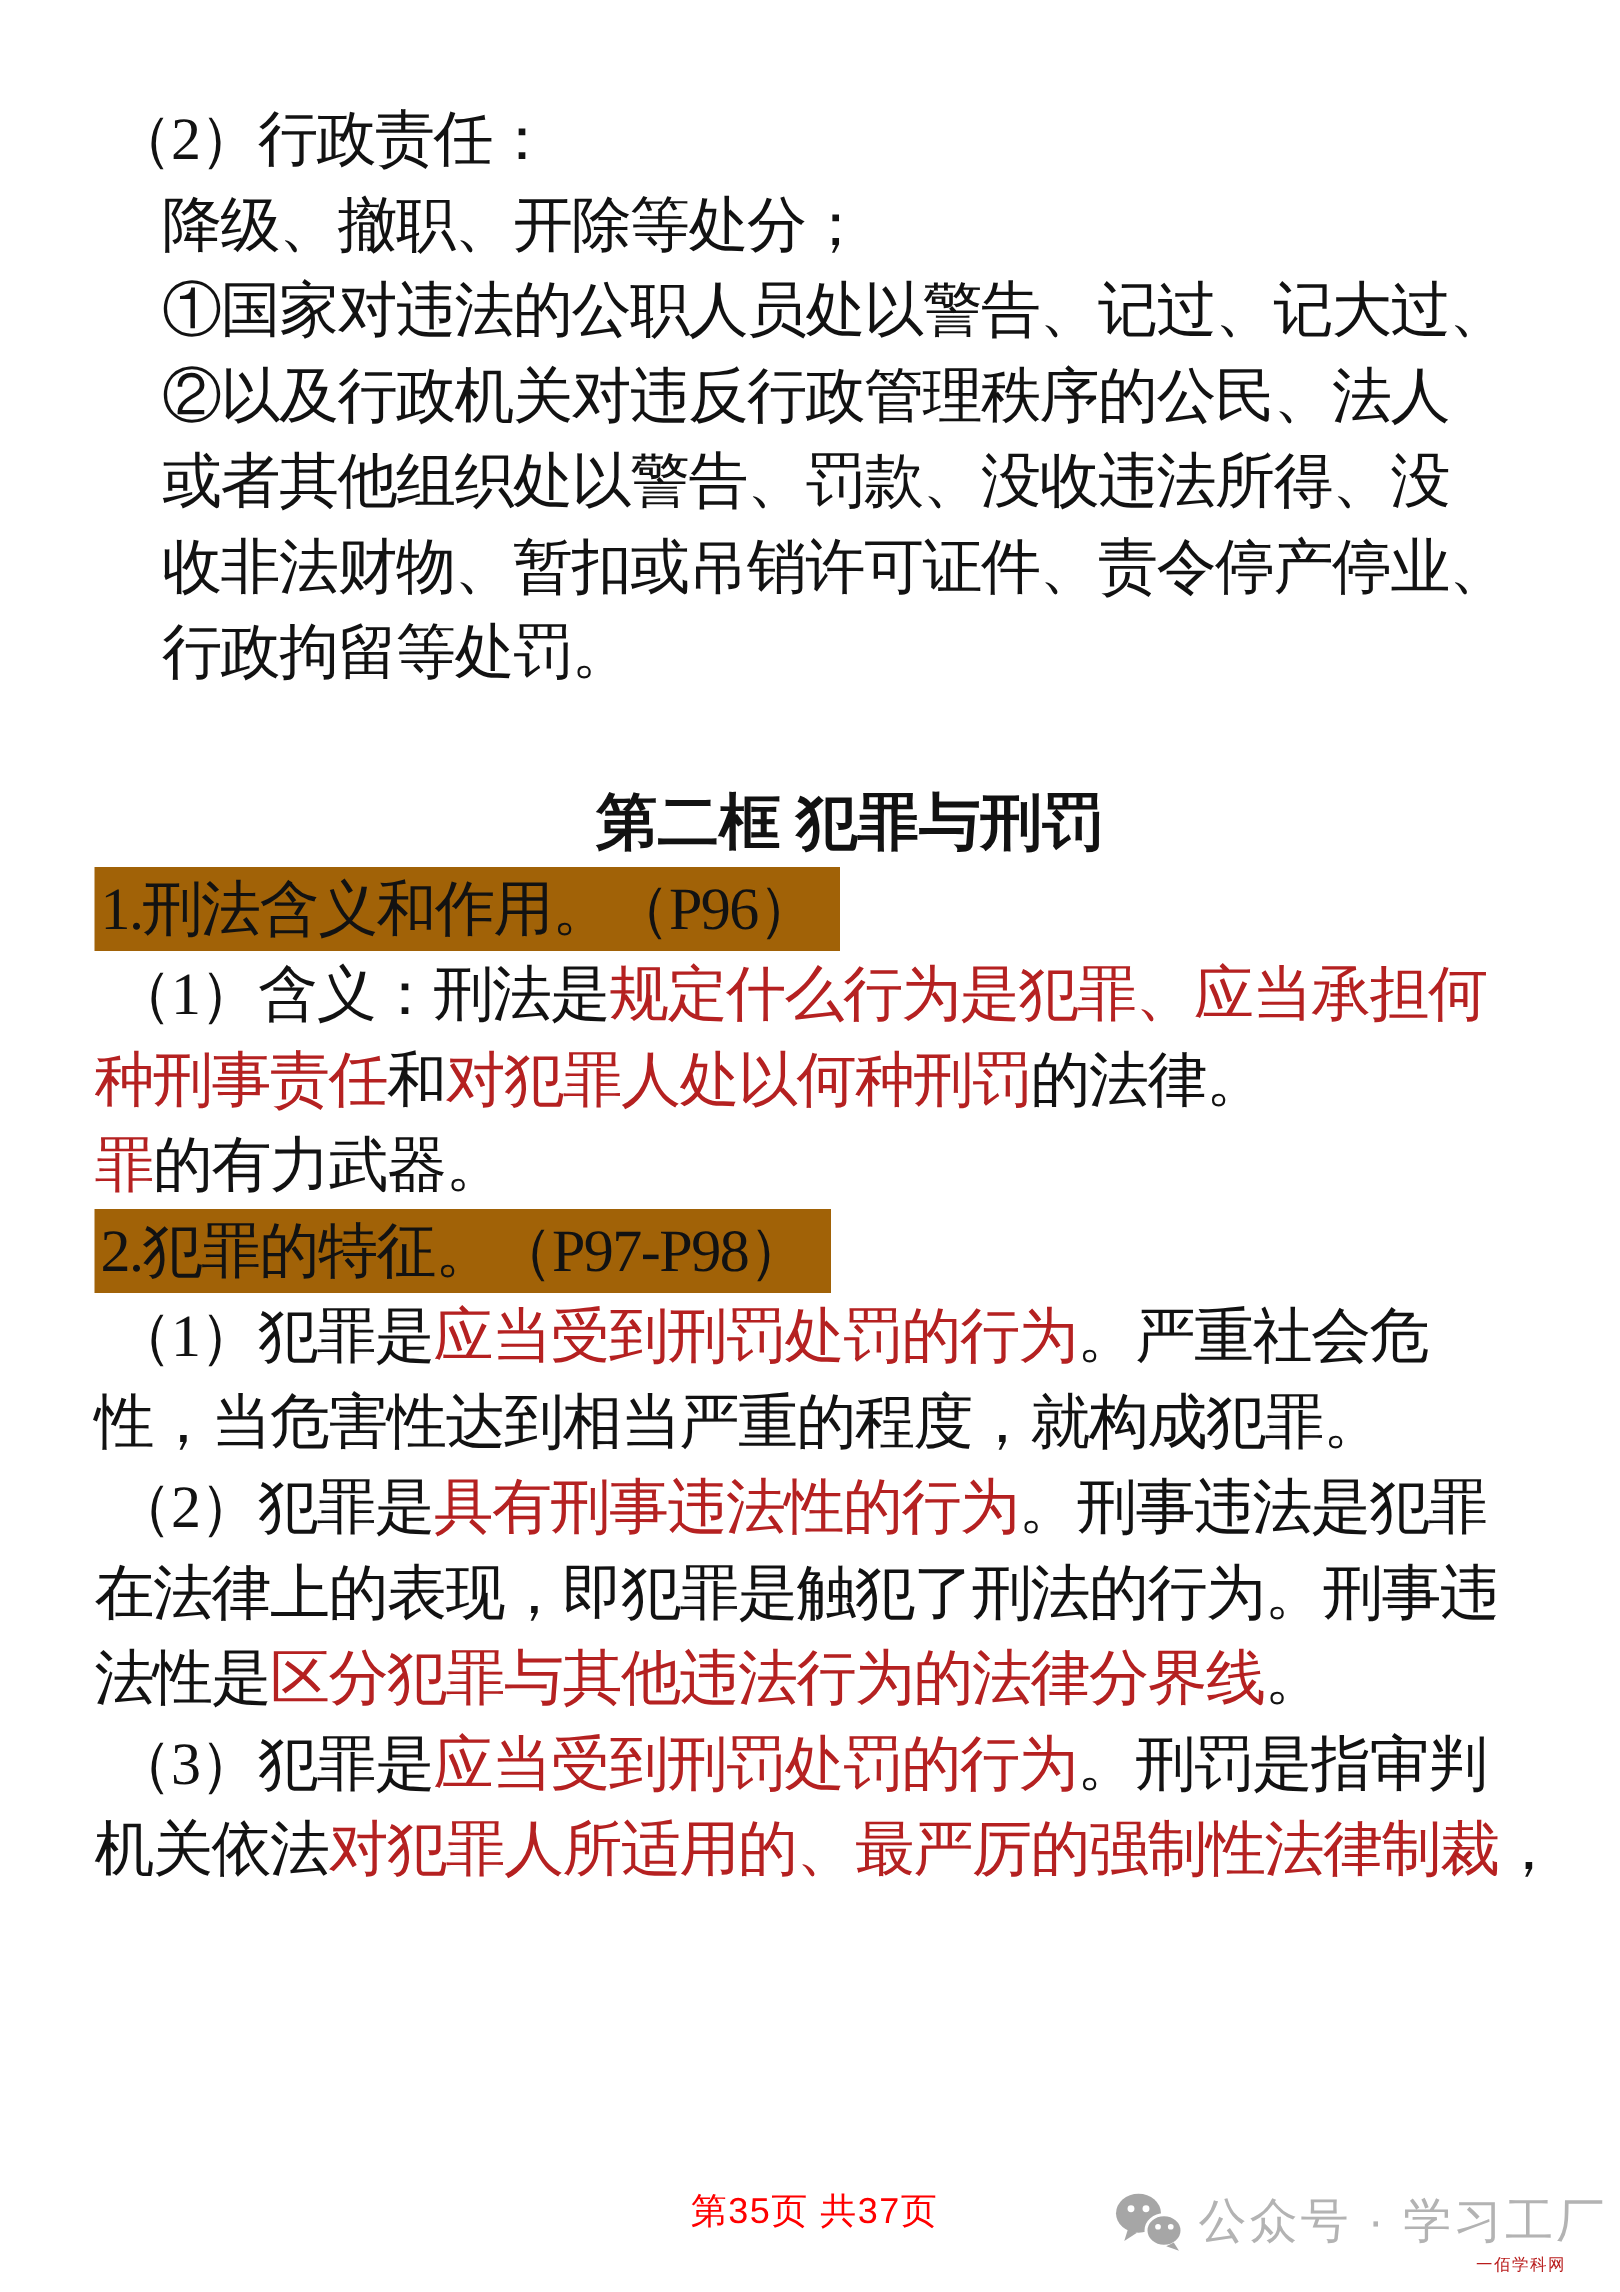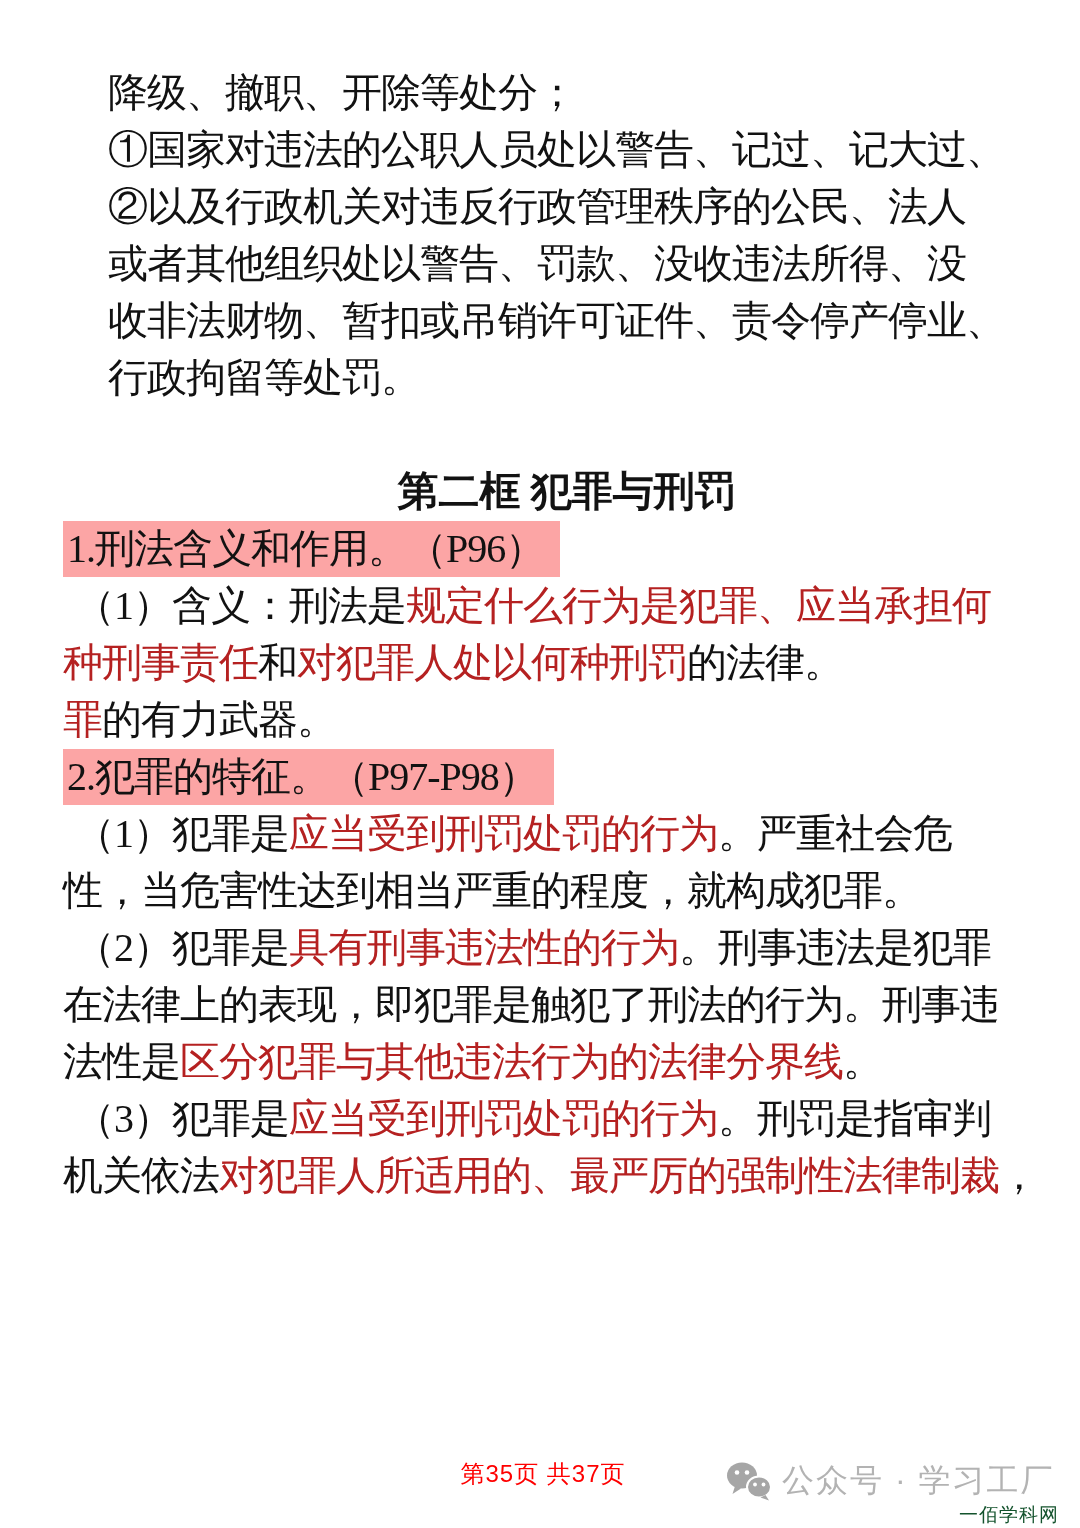--- a/index.html
+++ b/index.html
@@ -31,69 +31,70 @@
   .line.heading {
     font-weight: bold;
     font-size: 41px;
     letter-spacing: 0px;
     text-align: center;
   }
   .c-black { color: #121212; }
   .c-red { color: #b52121; }
   .hl-box {
     display: inline-block;
-    background: #fca5a5;
+    background: #a16207;
     height: 56px;
     line-height: 56px;
     padding: 0 16px 0 4px;
   }
   .page-label {
     position: absolute;
     top: 1458px;
     left: 543px;
     transform: translateX(-50%);
     font-family: "Liberation Sans", sans-serif;
     font-weight: normal;
     font-size: 24px;
     color: #fe0000;
     letter-spacing: 1px;
     white-space: nowrap;
   }
   .watermark {
     position: absolute;
     top: 1459px;
-    left: 726px;
+    left: 743px;
     display: flex;
     align-items: center;
     gap: 10px;
   }
   .watermark-text {
     font-family: "Liberation Sans", sans-serif;
     font-size: 32px;
     letter-spacing: 2px;
     color: #b3b3b3;
     white-space: nowrap;
   }
   .site-mark {
     position: absolute;
     top: 1502px;
-    left: 959px;
+    left: 984px;
     font-family: "Liberation Sans", sans-serif;
-    font-size: 19px;
+    font-size: 11px;
     letter-spacing: 1px;
-    color: #14532d;
+    color: #b91c1c;
     white-space: nowrap;
   }
 </style>
 </head>
 <body>
 
 <div class="page">
 
   <div class="content" id="doc-content">
+      <div class="line body indent-1"><span class="c-black">（2）行政责任：</span></div>
       <div class="line body indent-2"><span class="c-black">降级、撤职、开除等处分；</span></div>
       <div class="line body indent-2"><span class="c-black">①国家对违法的公职人员处以警告、记过、记大过、</span></div>
       <div class="line body indent-2"><span class="c-black">②以及行政机关对违反行政管理秩序的公民、法人</span></div>
       <div class="line body indent-2"><span class="c-black">或者其他组织处以警告、罚款、没收违法所得、没</span></div>
       <div class="line body indent-2"><span class="c-black">收非法财物、暂扣或吊销许可证件、责令停产停业、</span></div>
       <div class="line body indent-2"><span class="c-black">行政拘留等处罚。</span></div>
       <div class="line blank indent-0"></div>
       <div class="line heading indent-0">第二框 犯罪与刑罚</div>
       <div class="line highlight indent-0"><span class="hl-box">1.刑法含义和作用。（P96）</span></div>
       <div class="line body indent-1"><span class="c-black">（1）含义：刑法是</span><span class="c-red">规定什么行为是犯罪、应当承担何</span></div>

